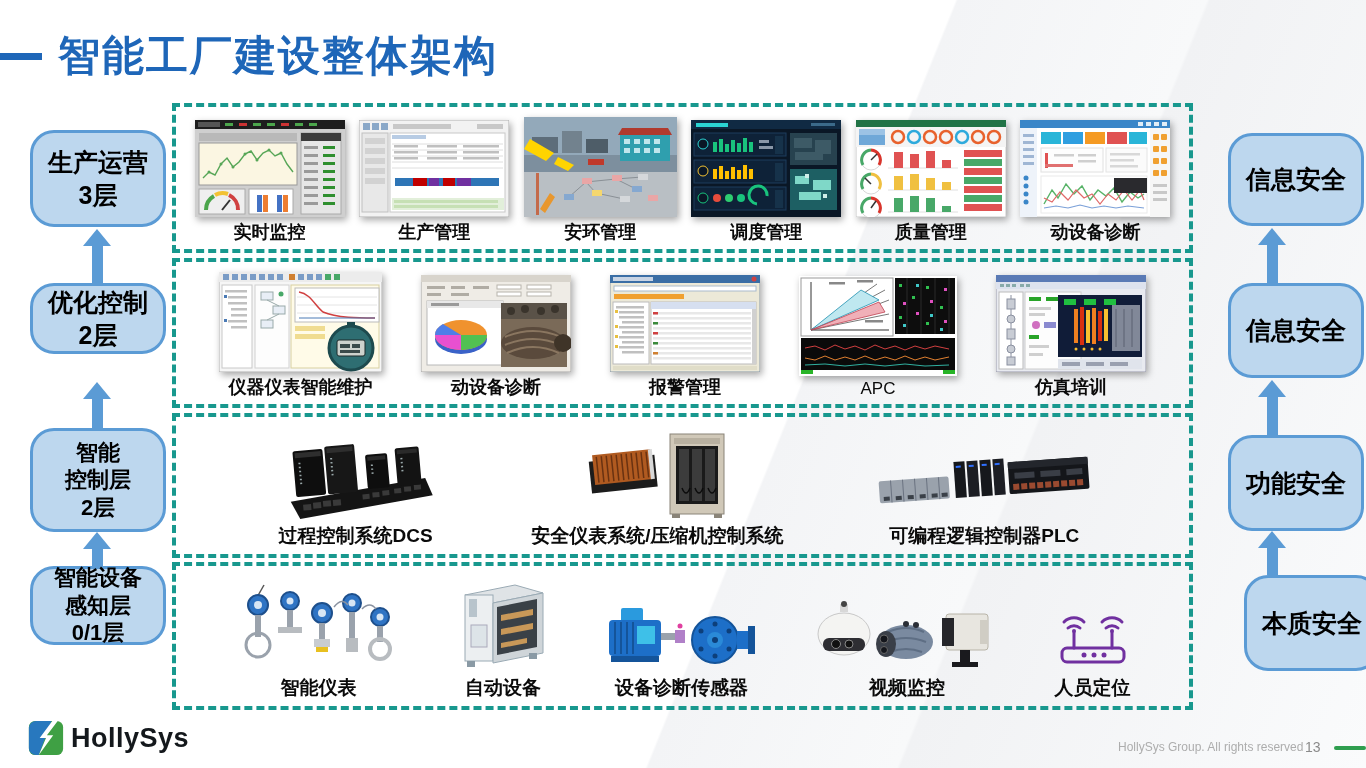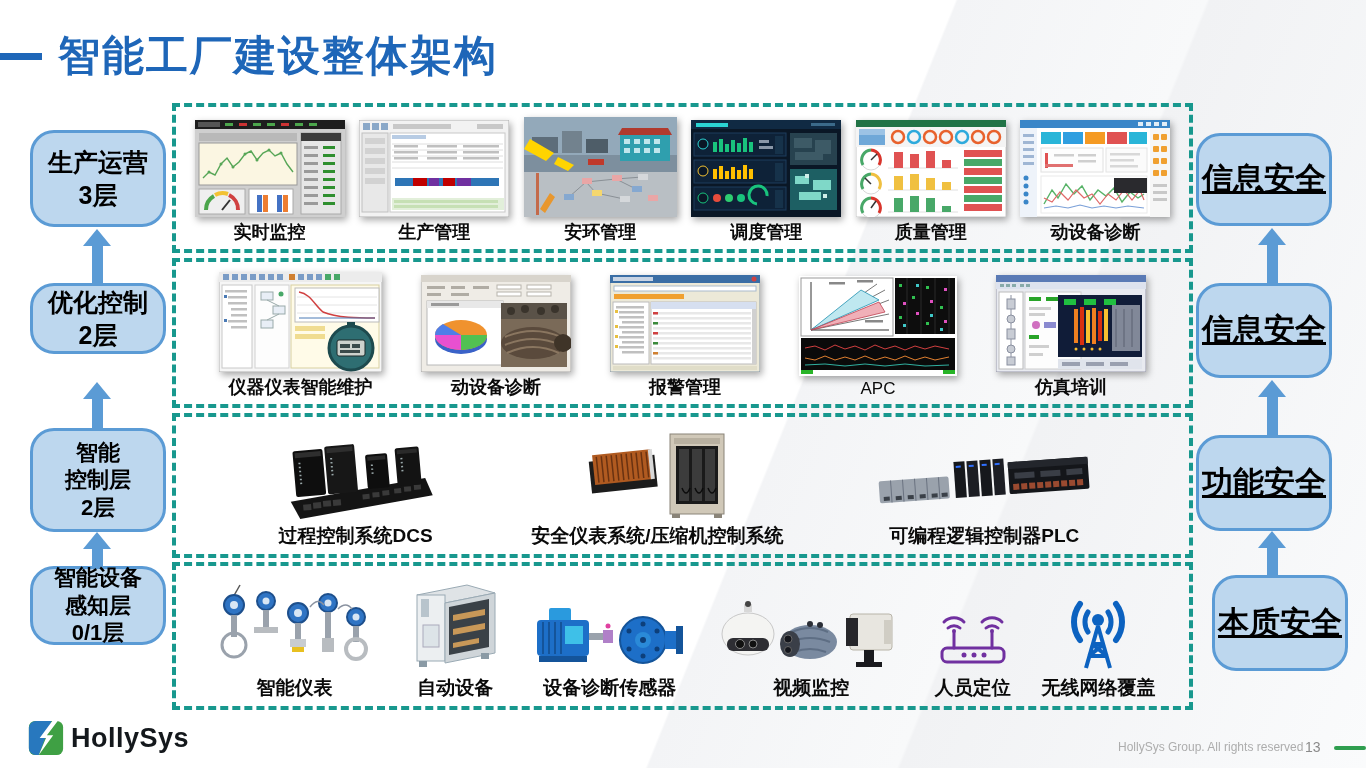--- a/index.html
+++ b/index.html
@@ -7,21 +7,21 @@
   #slide{position:relative;width:1366px;height:768px;overflow:hidden;
     background:linear-gradient(112deg,#ffffff 57%,#f3f4f6 57.15%,#f8f9fa 72%,#f1f2f4 72.2%,#fafbfc 100%);}
   
   .title-dash{position:absolute;left:0;top:53px;width:42px;height:7px;background:#1e66b8;}
   .page-title{position:absolute;left:58px;top:28px;font-size:42px;font-weight:700;color:#1e66b8;letter-spacing:2px;white-space:nowrap;}
   
   .layer-box{position:absolute;width:136px;background:#bdd7ee;border:3px solid #5b9bd5;border-radius:24px;
     display:flex;flex-direction:column;align-items:center;justify-content:center;text-align:center;
     font-weight:700;color:#000;box-sizing:border-box;line-height:1.3;}
   .lb-left{left:30px;font-size:25px;}
-  .lb-right{left:1196px;font-size:31px;text-decoration:underline;}
+  .lb-right{left:1228px;font-size:25px;}
   .lb-sm{font-size:22px;line-height:1.25;}
   
   .up-arrow{position:absolute;width:28px;}
   .up-arrow .head{width:0;height:0;border-left:14px solid transparent;border-right:14px solid transparent;border-bottom:17px solid #5b9bd5;}
   .up-arrow .stem{width:11px;background:#5b9bd5;margin:0 auto;}
   
   .row{position:absolute;left:172px;width:1021px;border:4px dashed #18988e;box-sizing:border-box;
     display:flex;justify-content:space-evenly;align-items:flex-end;padding:0 4px 5px;}
   .item{display:flex;flex-direction:column;align-items:center;gap:3px;}
   .lbl{font-weight:700;font-size:18px;color:#0a0a0a;white-space:nowrap;}
@@ -1047,40 +1047,20 @@
             <circle cx="20" cy="23" r="2"></circle>
             <circle cx="58" cy="23" r="2"></circle>
             <circle cx="30" cy="47" r="2.5"></circle>
             <circle cx="40" cy="47" r="2.5"></circle>
             <circle cx="50" cy="47" r="2.5"></circle>
           </g>
       </svg>
       <span class="lbl lbl-lg">人员定位</span>
     </div>
 
-    <div class="item">
-      <svg class="photo" width="88" height="80" viewBox="0 0 88 80">
-        <g stroke="#0c62c0" fill="none" stroke-linecap="round">
-          <path d="M26 12 A30 30 0 0 0 26 48" stroke-width="6"></path>
-          <path d="M34 20 A18 18 0 0 0 34 40" stroke-width="5"></path>
-          <path d="M62 12 A30 30 0 0 1 62 48" stroke-width="6"></path>
-          <path d="M54 20 A18 18 0 0 1 54 40" stroke-width="5"></path>
-        </g>
-        <circle cx="44" cy="28" r="6" fill="#0c62c0"></circle>
-        <g stroke="#0c62c0" stroke-width="4" fill="none">
-          <line x1="44" y1="34" x2="32" y2="76"></line>
-          <line x1="44" y1="34" x2="56" y2="76"></line>
-          <line x1="38" y1="52" x2="50" y2="52"></line>
-          <line x1="35" y1="64" x2="53" y2="64"></line>
-          <line x1="38" y1="52" x2="53" y2="64"></line>
-          <line x1="50" y1="52" x2="35" y2="64"></line>
-        </g>
-      </svg>
-      <span class="lbl lbl-lg">无线网络覆盖</span>
-    </div>
   </div>
 
   <div class="logo">
     <svg width="36" height="36" viewBox="0 0 40 40">
       <rect x="1" y="1" width="38" height="38" rx="7" fill="#3fa044"></rect>
       <path d="M9 1 h17 L12 39 H9 a8 8 0 0 1 -8 -8 V9 a8 8 0 0 1 8 -8 Z" fill="#2878be"></path>
       <path d="M27 1 L13 20 h7 L12 39 L28 17 h-7 L33 1 Z" fill="#ffffff"></path>
     </svg>
     <span class="logo-text">HollySys</span>
   </div>

